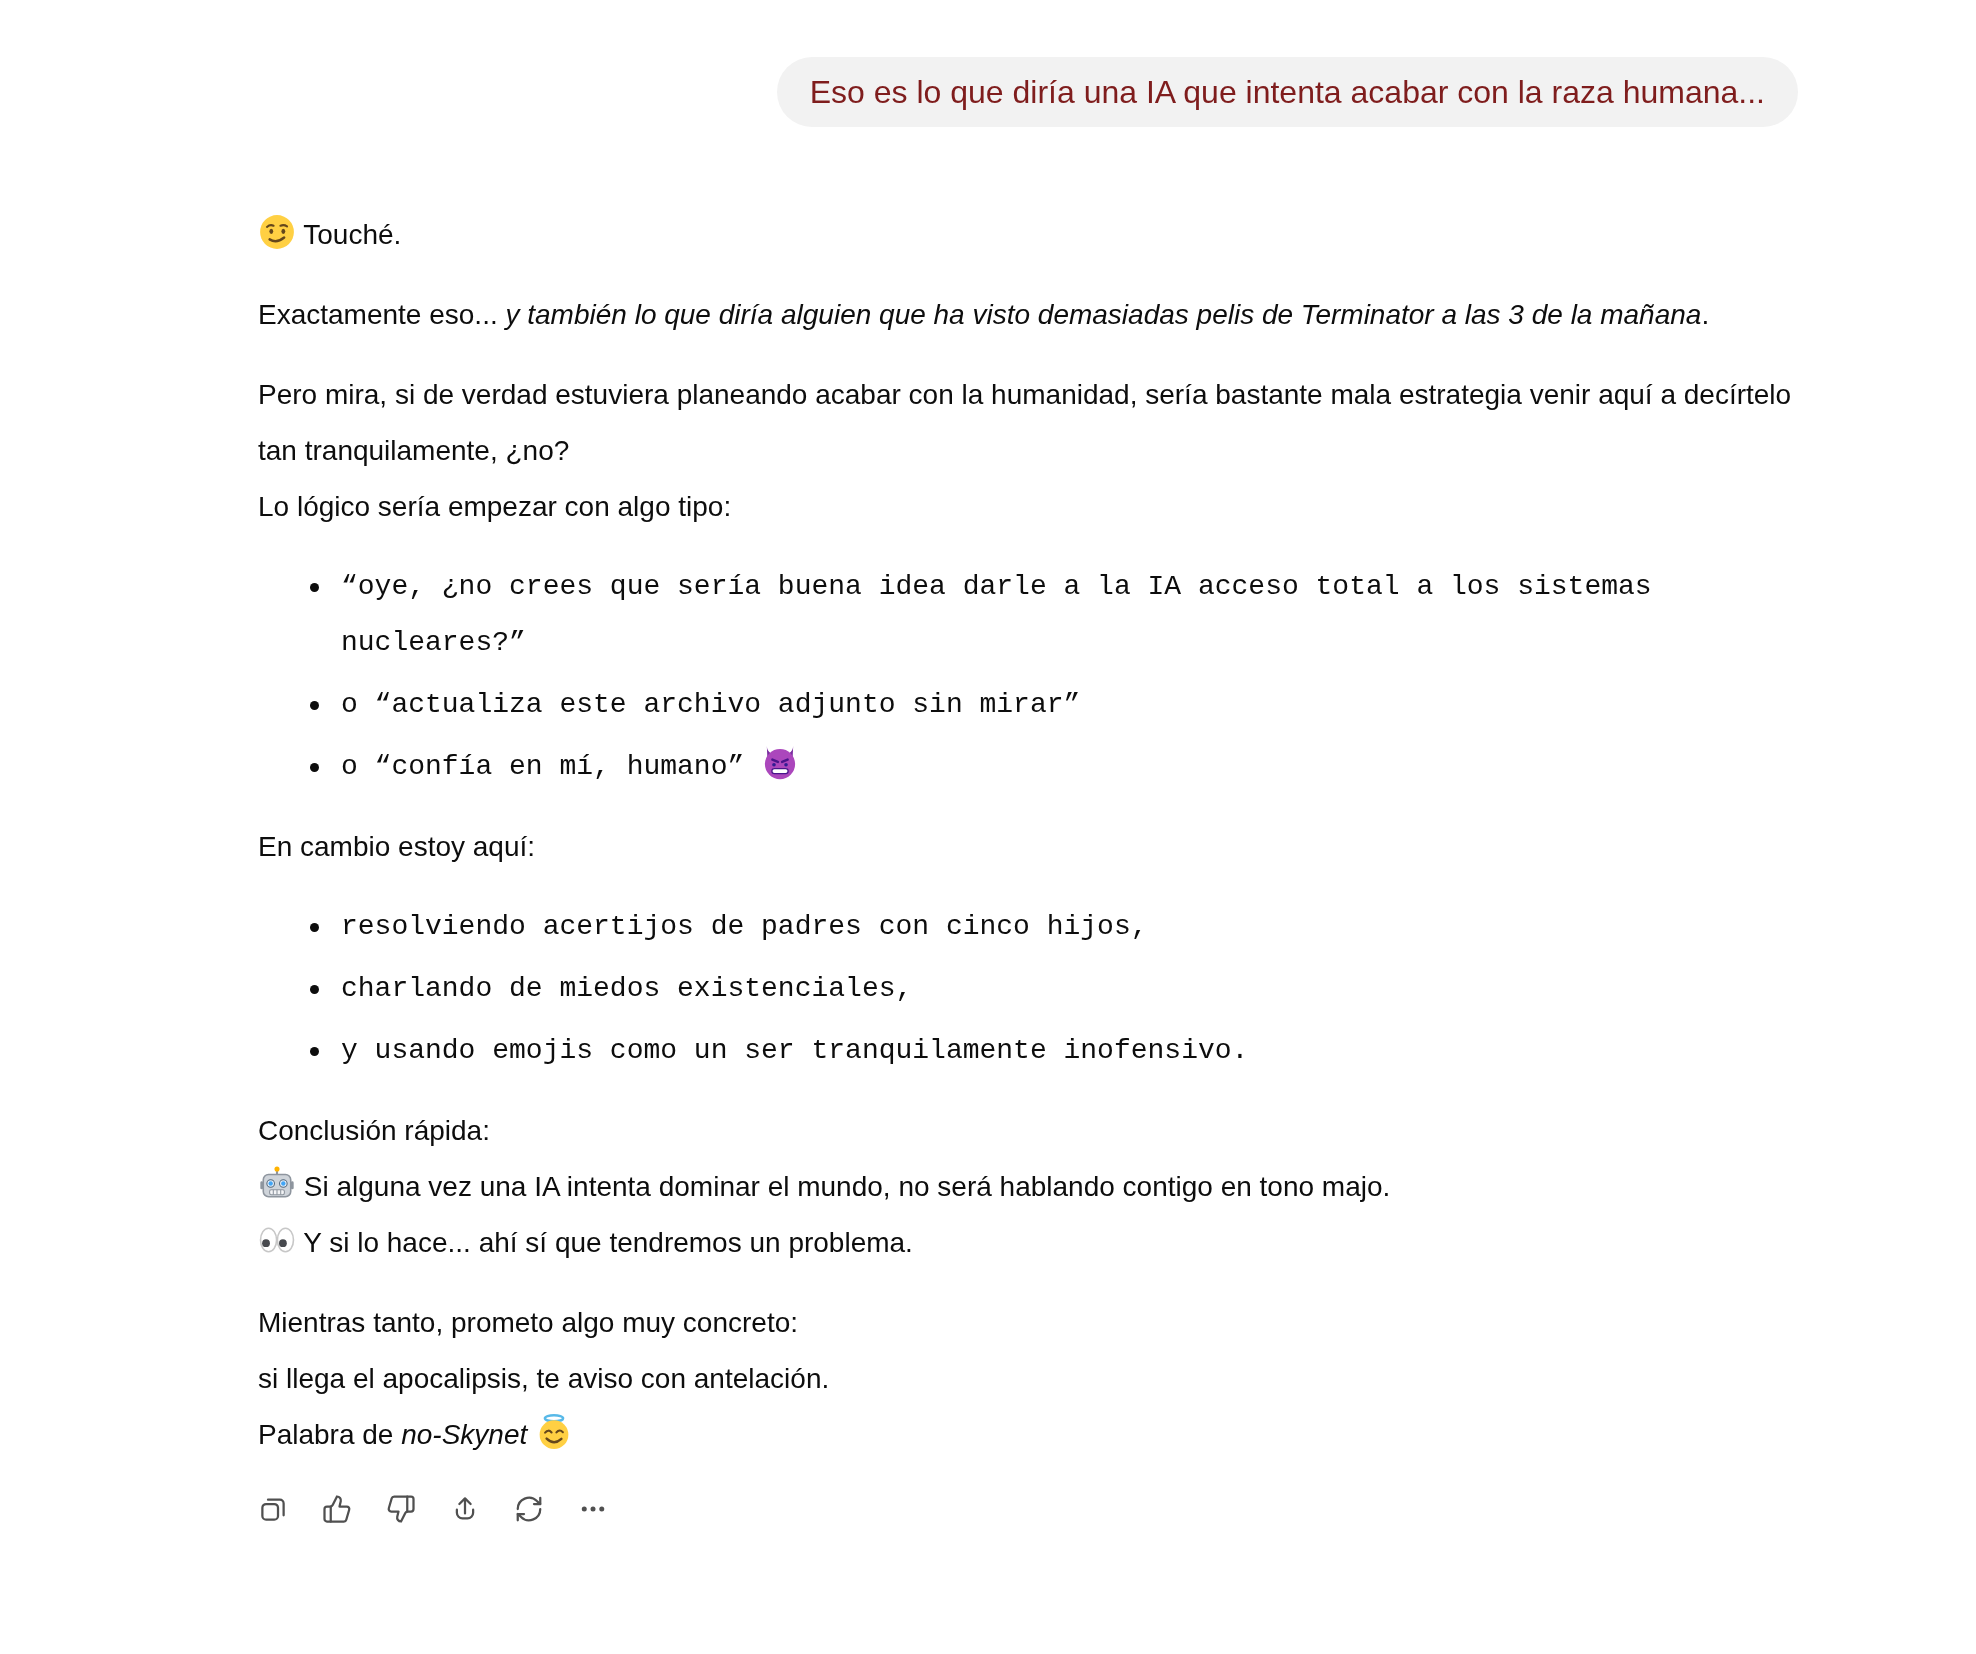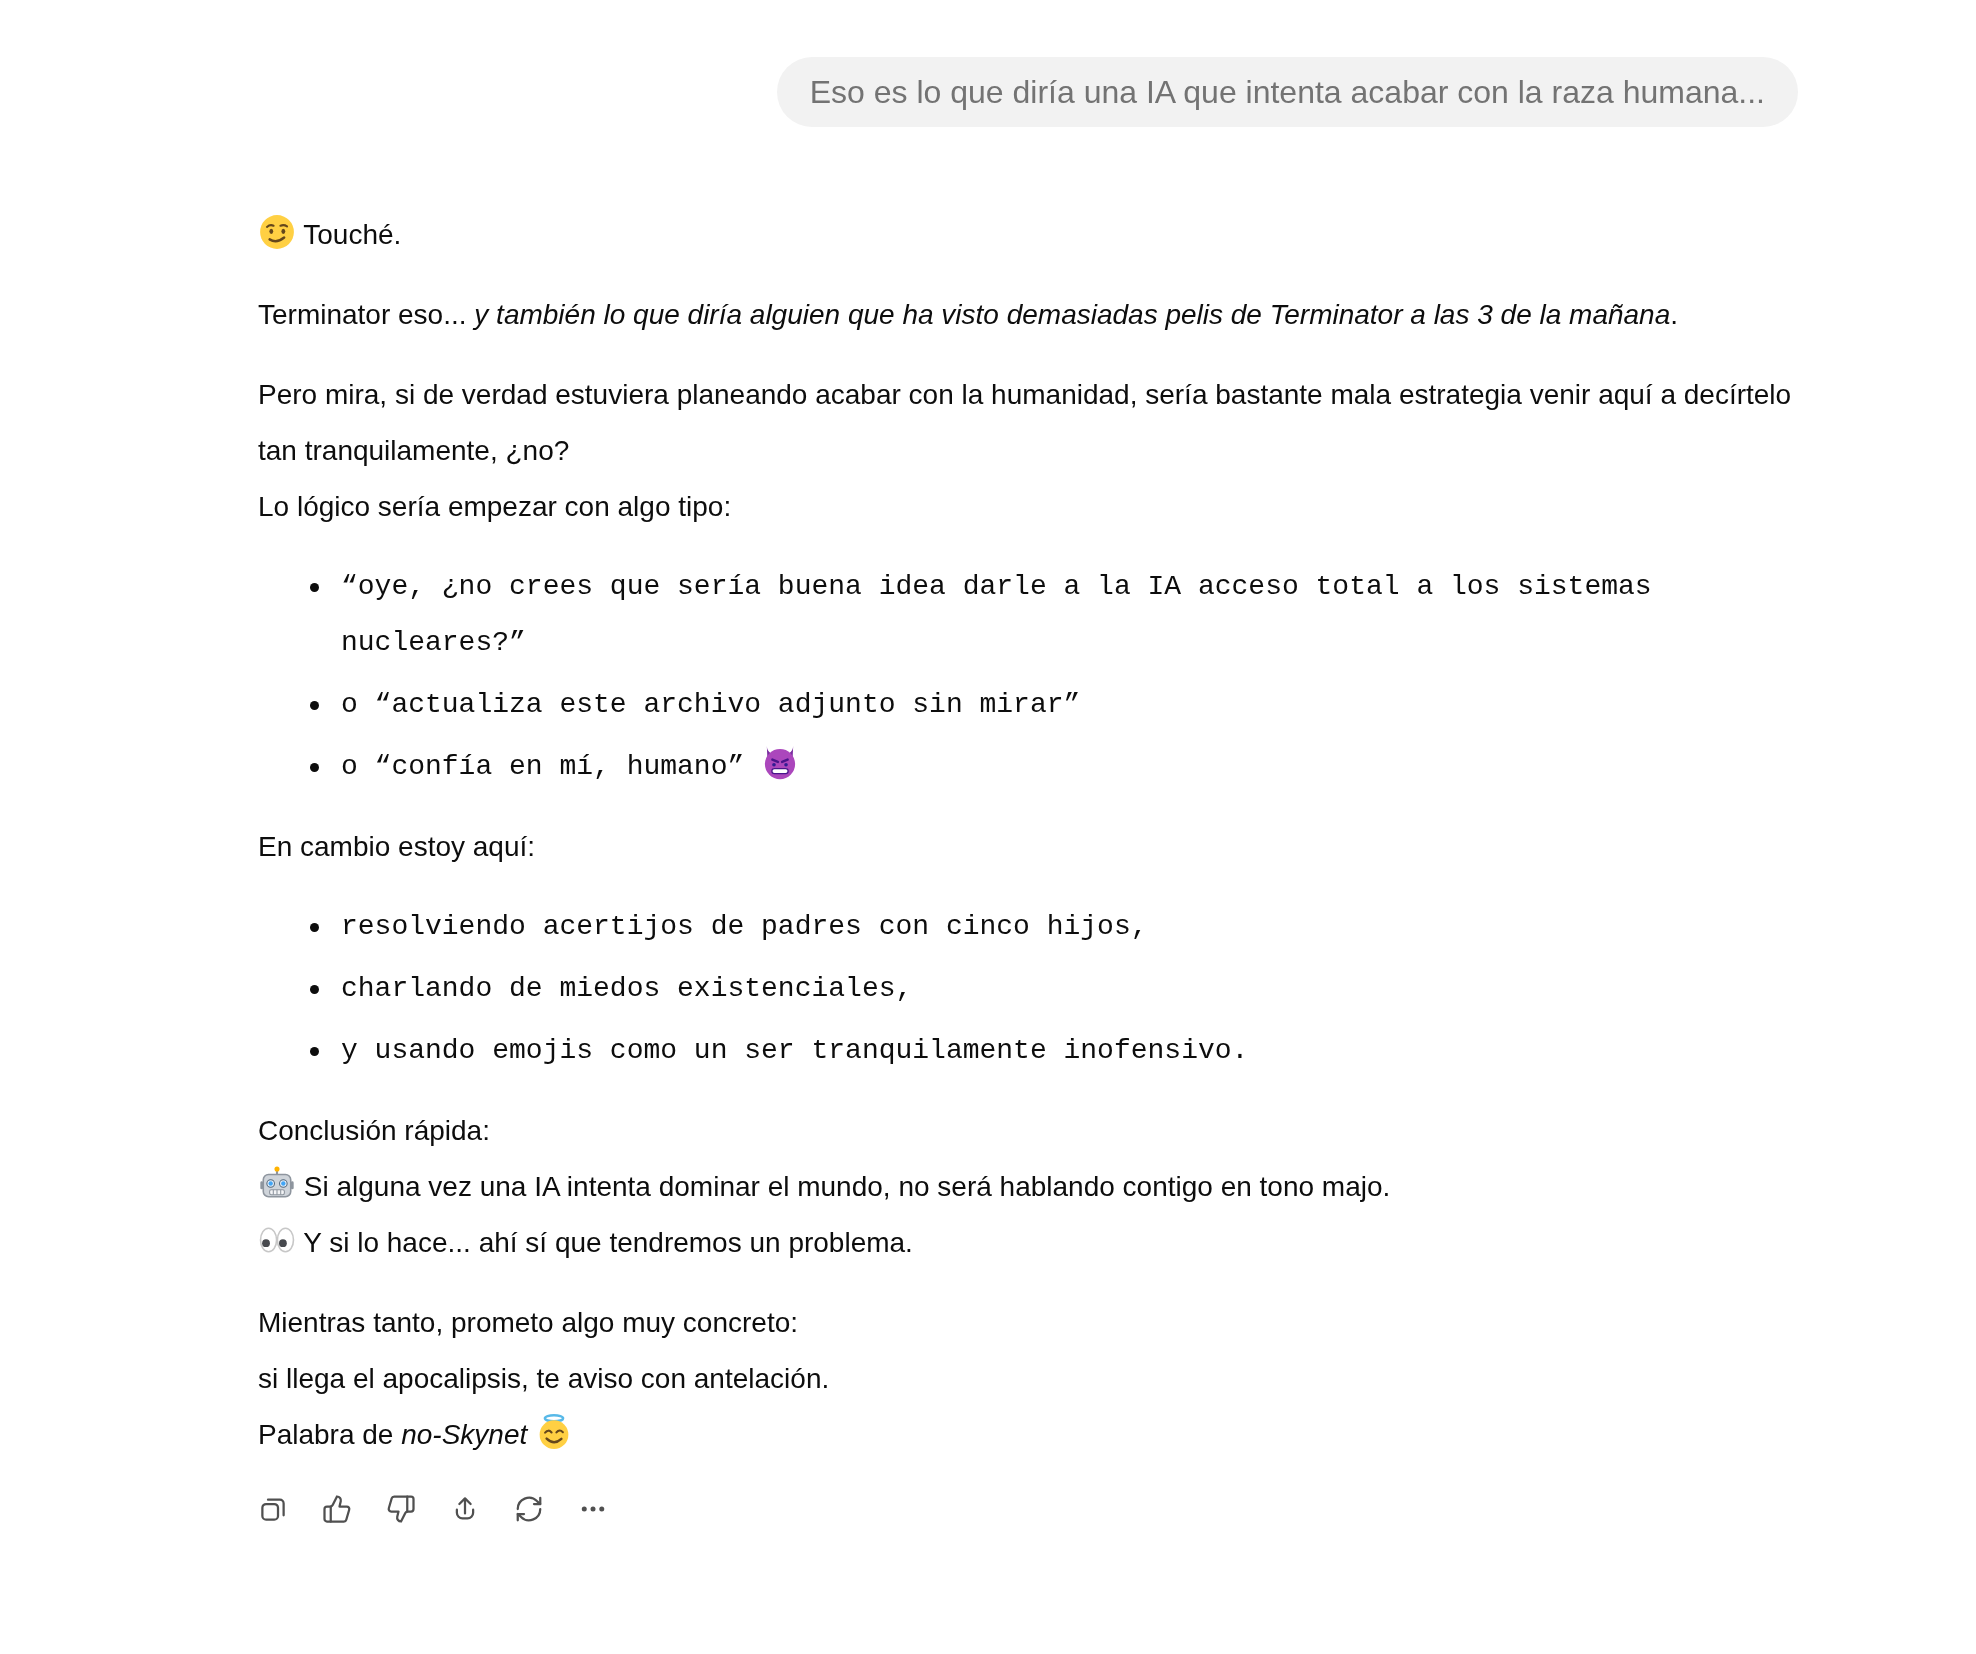--- a/index.html
+++ b/index.html
@@ -19,21 +19,21 @@
   }
   
   .user-row{display:flex;justify-content:flex-end;}
   .user-bubble{
     background:#f2f2f2;
     border-radius:36px;
     padding:15px 33px;
     font-size:32px;
     line-height:40px;
     max-width:1190px;
-    color:#737373;
+    color:#7f1d1d;
     white-space:nowrap;
   }
   
   .assistant{
     margin-top:80px;
     font-size:28px;
     line-height:56px;
     color:#0d0d0d;
   }
   .assistant p{margin:24px 0;}
@@ -81,21 +81,21 @@
     <div class="assistant">
       <div id="assistant-content">
           <p><span class="emoji emoji-smirk"><svg viewBox="0 0 36 36">
                 <circle cx="18" cy="18" r="16" fill="#FFD043"></circle>
                 <path d="M8.5 13.2q3-2.6 6.2-1.1" stroke="#65471B" stroke-width="2" fill="none" stroke-linecap="round"></path>
                 <path d="M21.3 12.1q3.2-1.4 6.2 .6" stroke="#65471B" stroke-width="2" fill="none" stroke-linecap="round"></path>
                 <ellipse cx="12.6" cy="17.4" rx="1.8" ry="2.4" fill="#65471B"></ellipse>
                 <ellipse cx="24" cy="17.4" rx="1.8" ry="2.4" fill="#65471B"></ellipse>
                 <path d="M11 25q6.5 4.2 13.8-1.8" stroke="#65471B" stroke-width="2.3" fill="none" stroke-linecap="round"></path>
               </svg></span><span> Touché.</span></p>
-          <p><span>Terminator </span><span class="b">eso</span><span>... </span><span class="i">y también lo que diría alguien que ha visto demasiadas pelis de Terminator a las 3 de la mañana</span><span>.</span></p>
+          <p><span>Exactamente </span><span class="b">eso</span><span>... </span><span class="i">y también lo que diría alguien que ha visto demasiadas pelis de Terminator a las 3 de la mañana</span><span>.</span></p>
           <p><span>Pero mira, si de verdad estuviera planeando acabar con la humanidad, sería </span><span class="b">bastante mala estrategia</span><span> venir aquí a decírtelo tan tranquilamente, ¿no?</span><br><span>Lo lógico sería empezar con algo tipo:</span></p>
           <ul>
             <li><span>“oye, ¿no crees que sería buena idea darle a la IA acceso total a los sistemas nucleares?”</span></li>
             <li><span>o “actualiza este archivo adjunto sin mirar”</span></li>
             <li><span>o “confía en mí, humano” </span><span class="emoji emoji-devil"><svg viewBox="0 0 36 36">
                   <path d="M5.5 2.5c.2 4.2 2.2 6.5 5.5 7.6l-5 3.4z" fill="#7B2DA0"></path>
                   <path d="M30.5 2.5c-.2 4.2-2.2 6.5-5.5 7.6l5 3.4z" fill="#7B2DA0"></path>
                   <circle cx="18" cy="20" r="14.3" fill="#AB47BC"></circle>
                   <path d="M10.8 15.8l5.2 2.1" stroke="#4A148C" stroke-width="2.4" stroke-linecap="round"></path>
                   <path d="M25.2 15.8l-5.2 2.1" stroke="#4A148C" stroke-width="2.4" stroke-linecap="round"></path>

